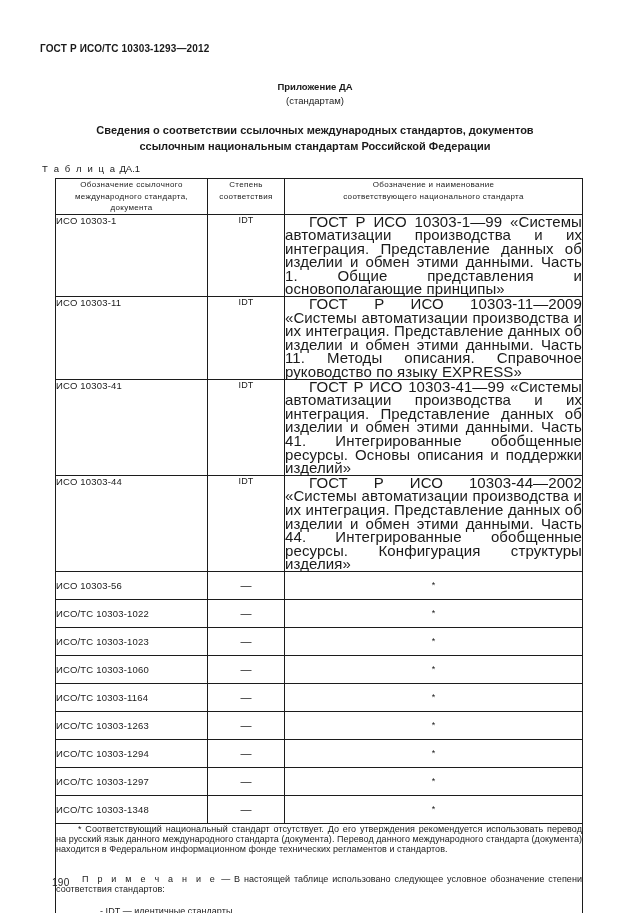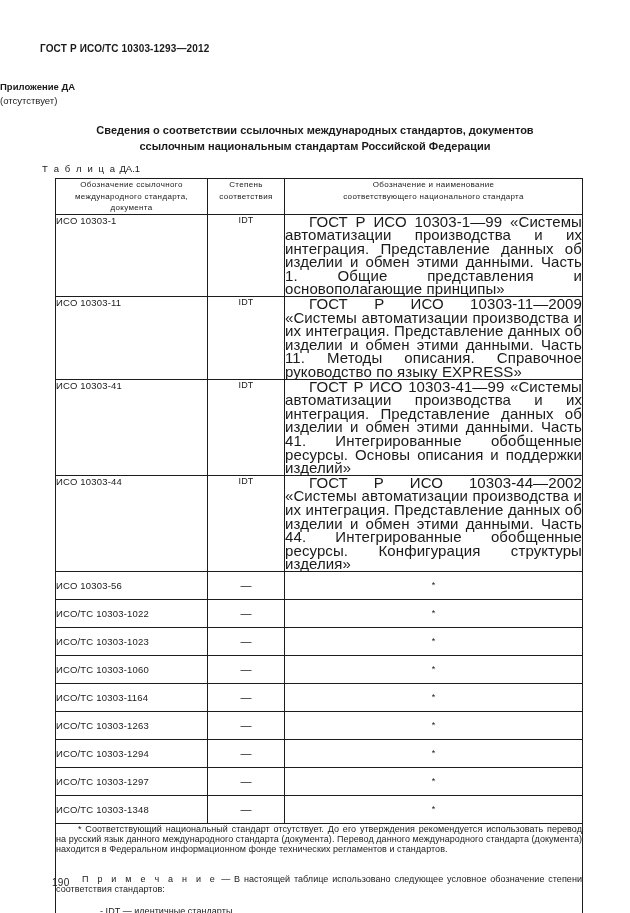--- a/index.html
+++ b/index.html
@@ -34,20 +34,21 @@
     letter-spacing: 0.15px;
     white-space: nowrap;
   }
 
   
   .annex-block {
     position: absolute;
     left: 0;
     top: 80px;
     width: 630px;
+    text-align: center;
   }
   .annex-title {
     font-size: 9.5px;
     font-weight: bold;
     line-height: 14px;
   }
   .annex-sub {
     font-size: 9.5px;
     font-weight: normal;
     line-height: 14px;
@@ -174,21 +175,21 @@
 </style>
 </head>
 <body>
 
 <div class="page">
 
   <div class="doc-header">ГОСТ Р ИСО/ТС 10303-1293—2012</div>
 
   <div class="annex-block">
     <div class="annex-title">Приложение ДА</div>
-    <div class="annex-sub">(отсутствует)</div>
+    <div class="annex-sub">(стандартам)</div>
   </div>
 
   <div class="main-title">
     <span style="display: block;">Сведения о соответствии ссылочных международных стандартов, документов</span>
     <span style="display: block;">ссылочным национальным стандартам Российской Федерации</span>
   </div>
 
   <div class="table-caption">
     <span>Т а б л и ц а</span><span class="nospace">&nbsp;</span><span class="nospace">ДА.1</span>
   </div>

